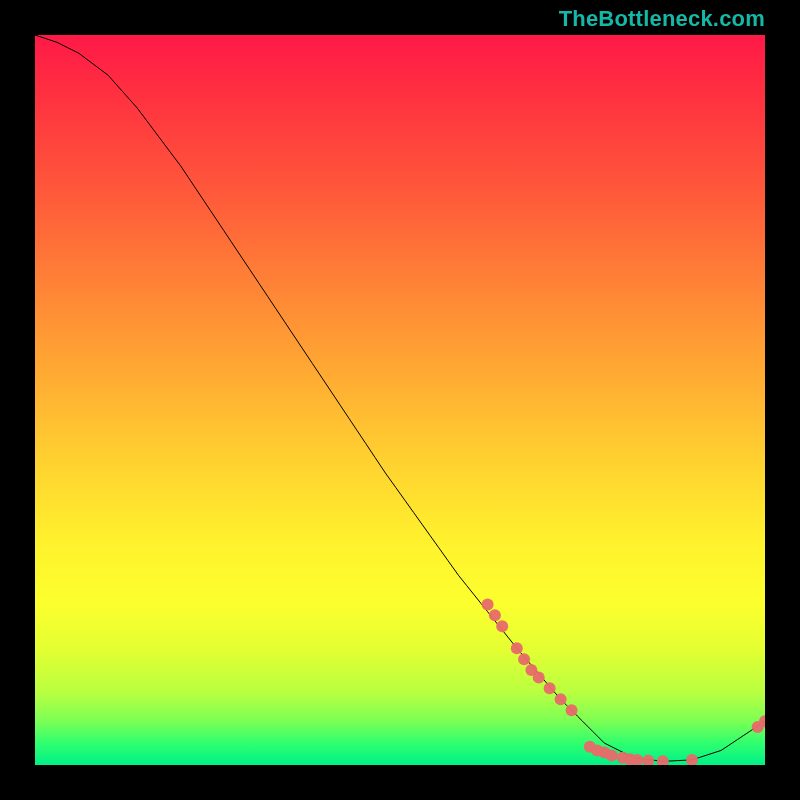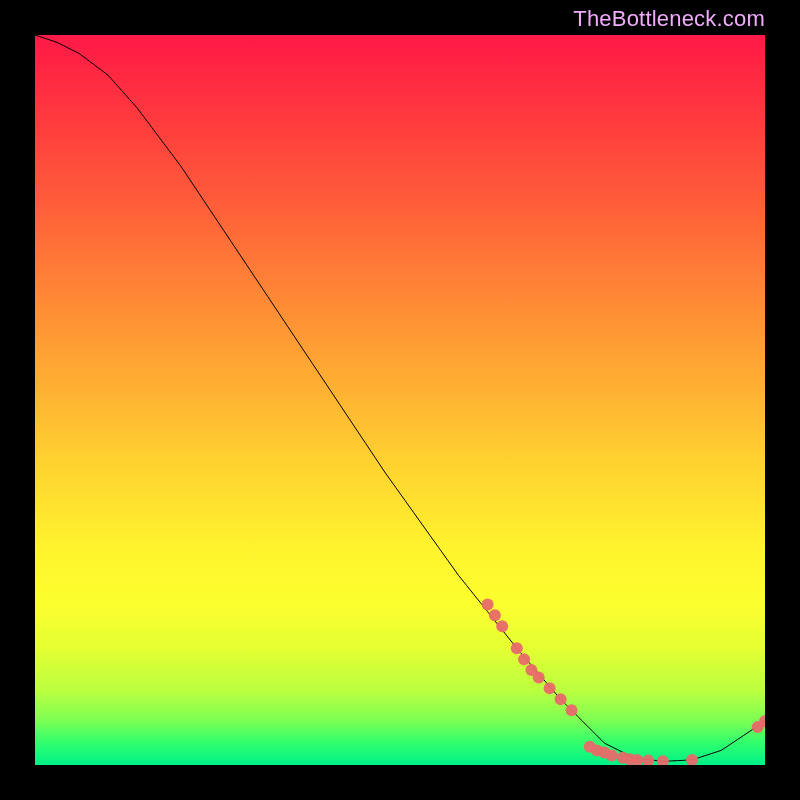--- a/index.html
+++ b/index.html
@@ -37,23 +37,23 @@
       #b9ff40 90%,
       #7bff55 94%,
       #2fff6e 97%,
       #00f088 100%
     );
   }
   .watermark {
     position: absolute;
     top: 6px;
     right: 35px;
-    color: #f0abfc;
+    color: #14b8a6;
     font-size: 22px;
-    font-weight: 400;
+    font-weight: 700;
     letter-spacing: 0.2px;
     user-select: none;
   }
   svg.curve {
     position: absolute;
     inset: 0;
     width: 100%;
     height: 100%;
   }
 </style>

